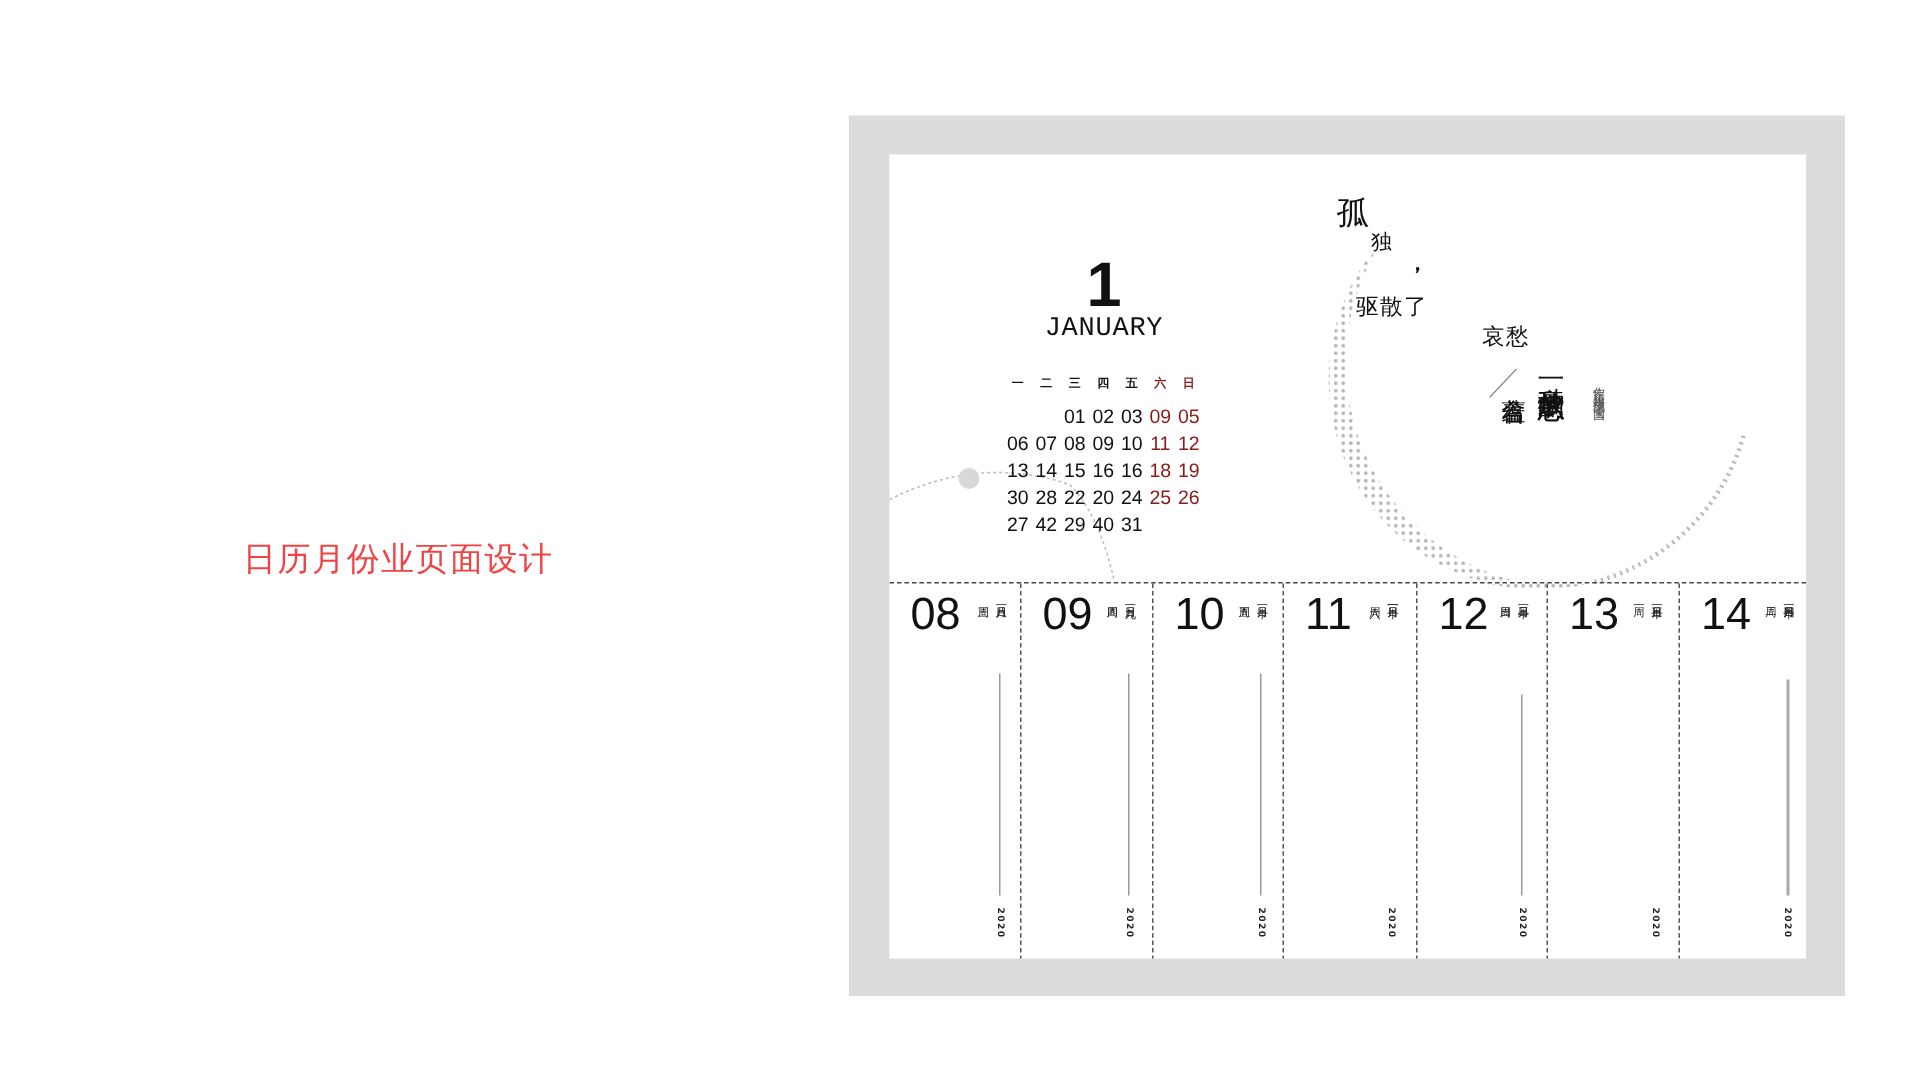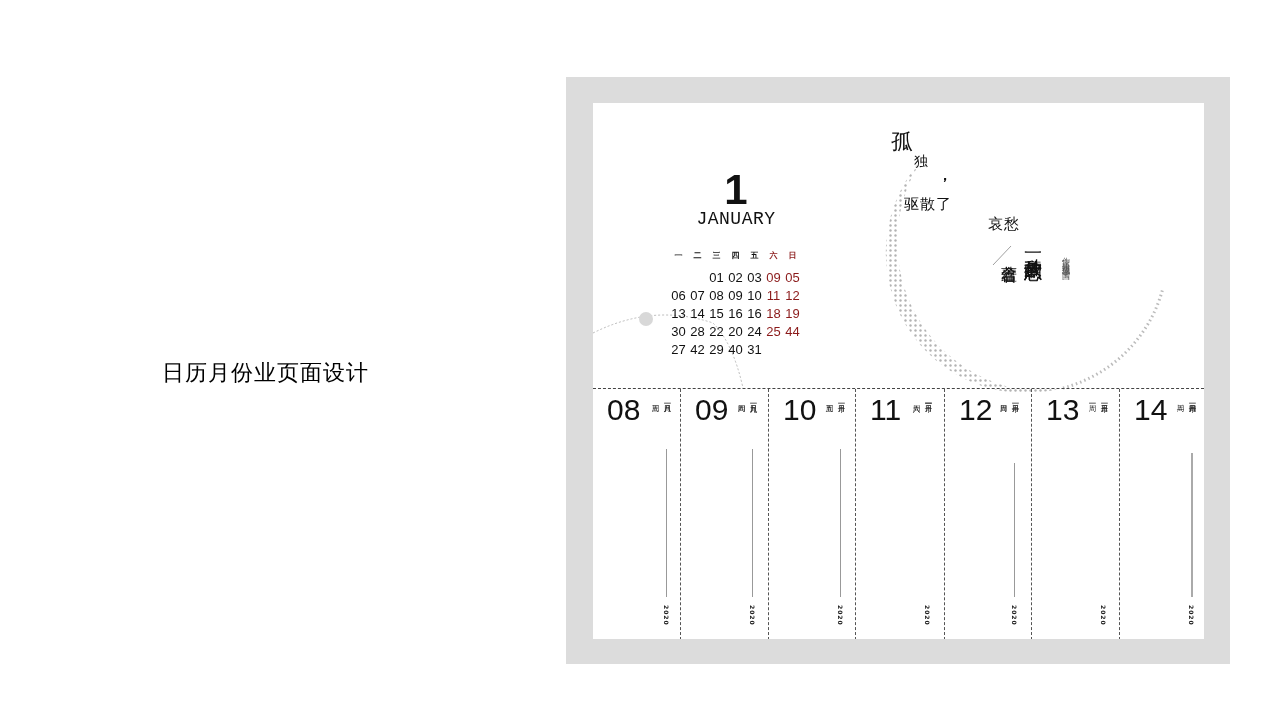--- a/index.html
+++ b/index.html
@@ -1,18 +1,18 @@
 <!DOCTYPE html>
 <html><head>
 <meta charset="utf-8">
 <style>
   html, body { margin:0; padding:0; }
   body { width:1280px; height:720px; background:#ffffff; position:relative; overflow:hidden;
          font-family:"DejaVu Sans", "Liberation Sans", sans-serif; color:#111; }
-  .page-title { position:absolute; left:162px; top:358px; font-size:22px; color:#000000; letter-spacing:1px; }
+  .page-title { position:absolute; left:162px; top:358px; font-size:22px; color:#ef4444; letter-spacing:1px; }
   .frame { position:absolute; left:566px; top:77px; width:664px; height:587px; background:#dcdcdc; }
   .sheet { position:absolute; left:593px; top:103px; width:611px; height:536px; background:#ffffff; overflow:hidden; }
 
   .month-num { position:absolute; left:128px; top:66px; width:30px; text-align:center; font-size:42px; font-weight:bold; line-height:42px; font-family:"Liberation Sans", sans-serif; }
   .month-name { position:absolute; left:100px; top:106px; width:86px; text-align:center; font-size:18px; letter-spacing:0.5px; font-family:Liberation Mono, monospace; }
 
   .mini-cal { position:absolute; left:76px; top:143px; }
   .mini-cal .row { display:flex; height:18px; align-items:center; }
   .mini-cal .cell { width:19px; font-size:13px; text-align:center; color:#111; font-family:"Liberation Sans", sans-serif; }
   .mini-cal .head .cell { font-size:8px; font-weight:bold; }
@@ -99,21 +99,21 @@
       <span class="cell wkend">18</span>
       <span class="cell wkend">19</span>
     </div>
     <div class="row">
       <span class="cell">30</span>
       <span class="cell">28</span>
       <span class="cell">22</span>
       <span class="cell">20</span>
       <span class="cell">24</span>
       <span class="cell wkend">25</span>
-      <span class="cell wkend">44</span>
+      <span class="cell wkend">26</span>
     </div>
     <div class="row">
       <span class="cell">27</span>
       <span class="cell">42</span>
       <span class="cell">29</span>
       <span class="cell">40</span>
       <span class="cell">31</span>
       <span class="cell wkend"></span>
       <span class="cell wkend"></span>
     </div>

